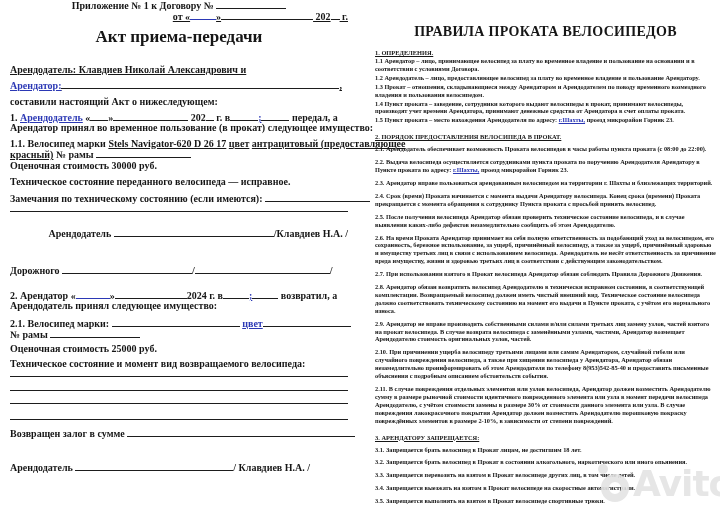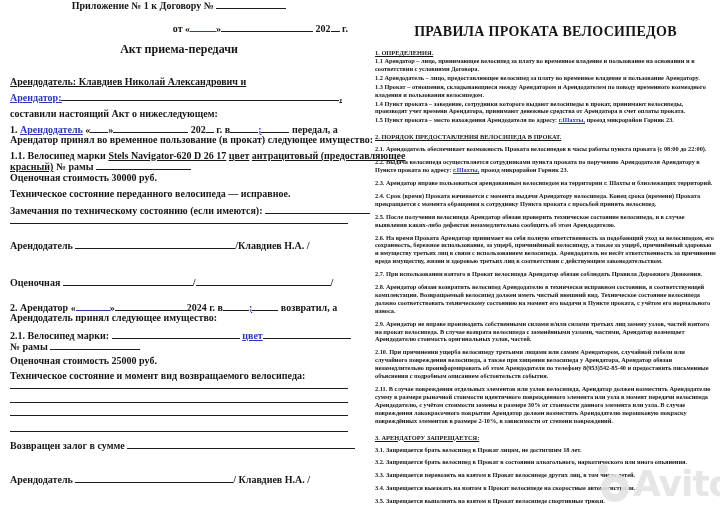--- a/index.html
+++ b/index.html
@@ -8,21 +8,21 @@
     font-family:"Liberation Serif", serif;color:#161616;
   }
   .page{position:absolute;top:0;}
   #act-page{left:10px;width:338px;}
   #rules-page{left:375px;width:341px;}
 
   
   .ll{font-size:10px;font-weight:bold;line-height:10.4px;white-space:nowrap;}
   .ll.center{text-align:center;}
   .ll.right{text-align:right;}
-  .ll.title{text-align:center;font-size:12px;line-height:16px;}
+  .ll.title{text-align:center;font-size:17px;line-height:16px;}
   .ll.rule{border-bottom:1px solid #1d1d1d;height:1px;line-height:0;}
   .blank{display:inline-block;border-bottom:0.9px solid #1d1d1d;height:8px;vertical-align:baseline;}
   .u{text-decoration:underline;}
   .bl{color:#2b38b5;border-color:#2b38b5;}
 
   
   .r-title{font-size:14px;font-weight:bold;text-align:center;margin-top:24px;letter-spacing:0.3px;}
   .r-h{font-size:6.4px;font-weight:bold;text-decoration:underline;margin-top:9px;}
   .r-p{font-size:6.3px;font-weight:bold;line-height:7.9px;margin:1px 0 0 0;text-align:left;}
   .r-p.sp{margin-top:5px;}
@@ -35,35 +35,35 @@
            font-size:36px;line-height:42px;letter-spacing:-1px;color:#e3e3e3;}
 </style>
 </head>
 <body>
 
 <div>
 
   <div class="page" id="act-page">
     <div id="act-lines">
         <div class="ll center"><span class="">Приложение № 1 к Договору № </span><span class="blank" style="width: 70px;"></span></div>
-        <div class="ll right" style="margin-top: 12px;"><span class="">от «</span><span class="blank bl" style="width: 26px;"></span><span class="">»</span><span class="blank" style="width: 92px;"></span><span class=""> 202</span><span class="blank" style="width: 9px;"></span><span class=""> г.</span></div>
+        <div class="ll right" style="margin-top: 0; text-decoration: underline;"><span class="">от «</span><span class="blank bl" style="width: 26px;"></span><span class="">»</span><span class="blank" style="width: 92px;"></span><span class=""> 202</span><span class="blank" style="width: 9px;"></span><span class=""> г.</span></div>
         <div class="ll title" style="margin-top: 6px;"><span class="">Акт приема-передачи</span></div>
         <div class="ll" style="margin-top: 20px; text-decoration: underline;"><span class="">Арендодатель: Клавдиев Николай Александрович и</span></div>
         <div class="ll" style="margin-top: 5px; text-decoration: underline;"><span class="u bl">Арендатор:</span><span class="blank" style="width: 278px;"></span><span class="">,</span></div>
         <div class="ll" style="margin-top: 5px;"><span class="">составили настоящий Акт о нижеследующем:</span></div>
         <div class="ll" style="margin-top: 5px;"><span class="">1. </span><span class="u bl">Арендодатель</span><span class=""> «</span><span class="blank" style="width: 18px;"></span><span class="">»</span><span class="blank" style="width: 75px;"></span><span class=""> 202</span><span class="blank" style="width: 8px;"></span><span class=""> г.  в</span><span class="blank" style="width: 28px;"></span><span class="u bl">;</span><span class="blank" style="width: 28px;"></span><span class=""> передал, а</span></div>
         <div class="ll"><span class="">Арендатор принял во временное пользование (в прокат) следующее имущество:</span></div>
         <div class="ll" style="margin-top: 5px;"><span class="">1.1. Велосипед марки </span><span class="u ">Stels Navigator-620 D 26 17</span><span class="">  </span><span class="u ">цвет</span><span class=""> </span><span class="u ">антрацитовый (предоставляющее</span></div>
         <div class="ll"><span class="u ">красный)</span><span class=""> № рамы </span><span class="blank" style="width: 95px;"></span></div>
         <div class="ll" style="margin-top: 0;"><span class="">Оценочная стоимость 30000 руб.</span></div>
         <div class="ll" style="margin-top: 6px;"><span class="">Техническое состояние переданного велосипеда — исправное.</span></div>
         <div class="ll" style="margin-top: 6px;"><span class="">Замечания по техническому состоянию (если имеются): </span><span class="blank" style="width: 105px;"></span></div>
         <div class="ll rule" style="margin-top: 5px;"></div>
-        <div class="ll" style="margin-top: 16px;"><span class="">Арендодатель </span><span class="blank" style="width: 160px;"></span><span class="">/Клавдиев Н.А. /</span></div>
-        <div class="ll" style="margin-top: 26px;"><span class="">Оценочная    </span><span class="blank" style="width: 130px;"></span><span class="">/</span><span class="blank" style="width: 135px;"></span><span class="">/</span></div>
+        <div class="ll" style="margin-top: 16px; text-align: right;"><span class="">Арендодатель </span><span class="blank" style="width: 160px;"></span><span class="">/Клавдиев Н.А. /</span></div>
+        <div class="ll" style="margin-top: 26px;"><span class="">Дорожного    </span><span class="blank" style="width: 130px;"></span><span class="">/</span><span class="blank" style="width: 135px;"></span><span class="">/</span></div>
         <div class="ll" style="margin-top: 13px;"><span class="">2. Арендатор «</span><span class="blank bl" style="width: 34px;"></span><span class="">»</span><span class="blank" style="width: 72px;"></span><span class="">2024 г.  в</span><span class="blank" style="width: 26px;"></span><span class="u bl">;</span><span class="blank" style="width: 26px;"></span><span class=""> возвратил, а</span></div>
         <div class="ll"><span class="">Арендодатель принял следующее имущество:</span></div>
         <div class="ll" style="margin-top: 6px;"><span class="">2.1.  Велосипед марки: </span><span class="blank" style="width: 128px;"></span><span class=""> </span><span class="u bl">цвет</span><span class="blank" style="width: 88px;"></span></div>
         <div class="ll"><span class="">№ рамы </span><span class="blank" style="width: 90px;"></span></div>
         <div class="ll" style="margin-top: 4px;"><span class="">Оценочная стоимость 25000 руб.</span></div>
         <div class="ll" style="margin-top: 4px;"><span class="">Техническое состояние и момент вид возвращаемого велосипеда:</span></div>
         <div class="ll rule" style="margin-top: 6px;"></div>
         <div class="ll rule" style="margin-top: 12px;"></div>
         <div class="ll rule" style="margin-top: 11px;"></div>
         <div class="ll rule" style="margin-top: 14px;"></div>

